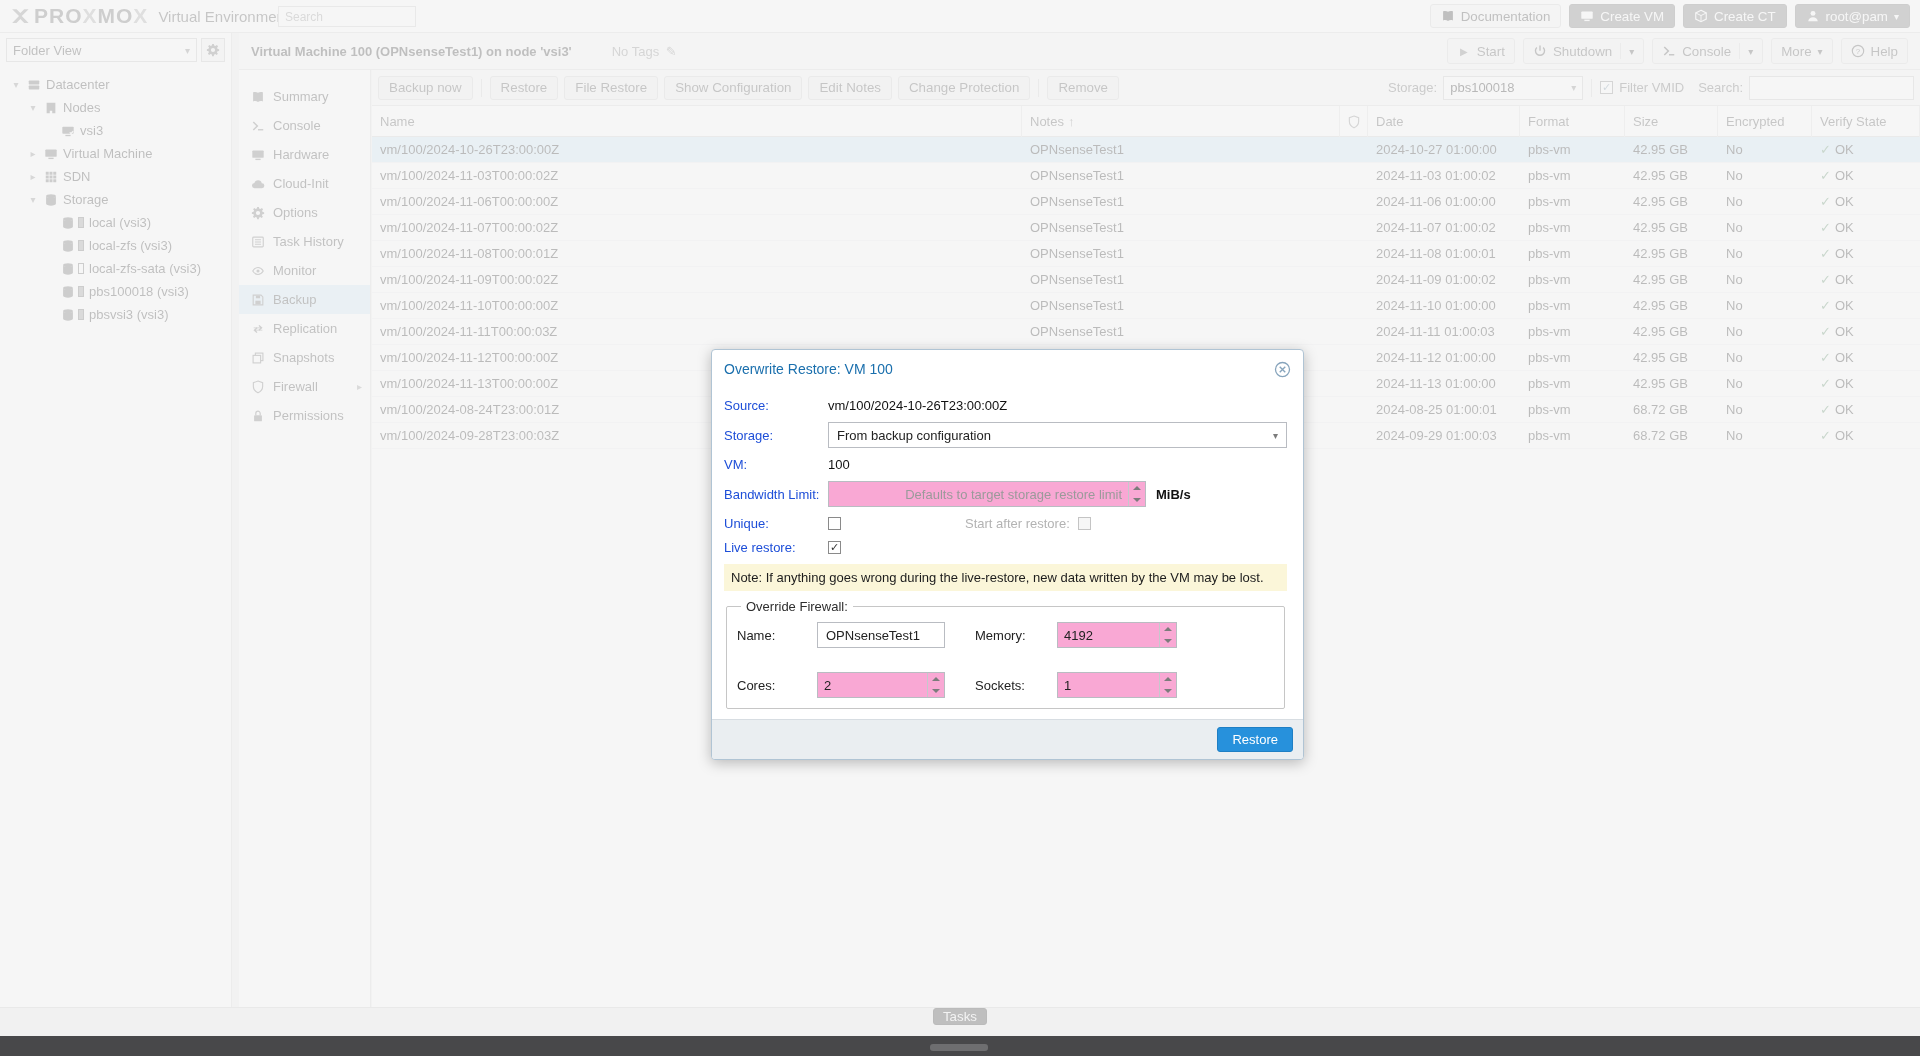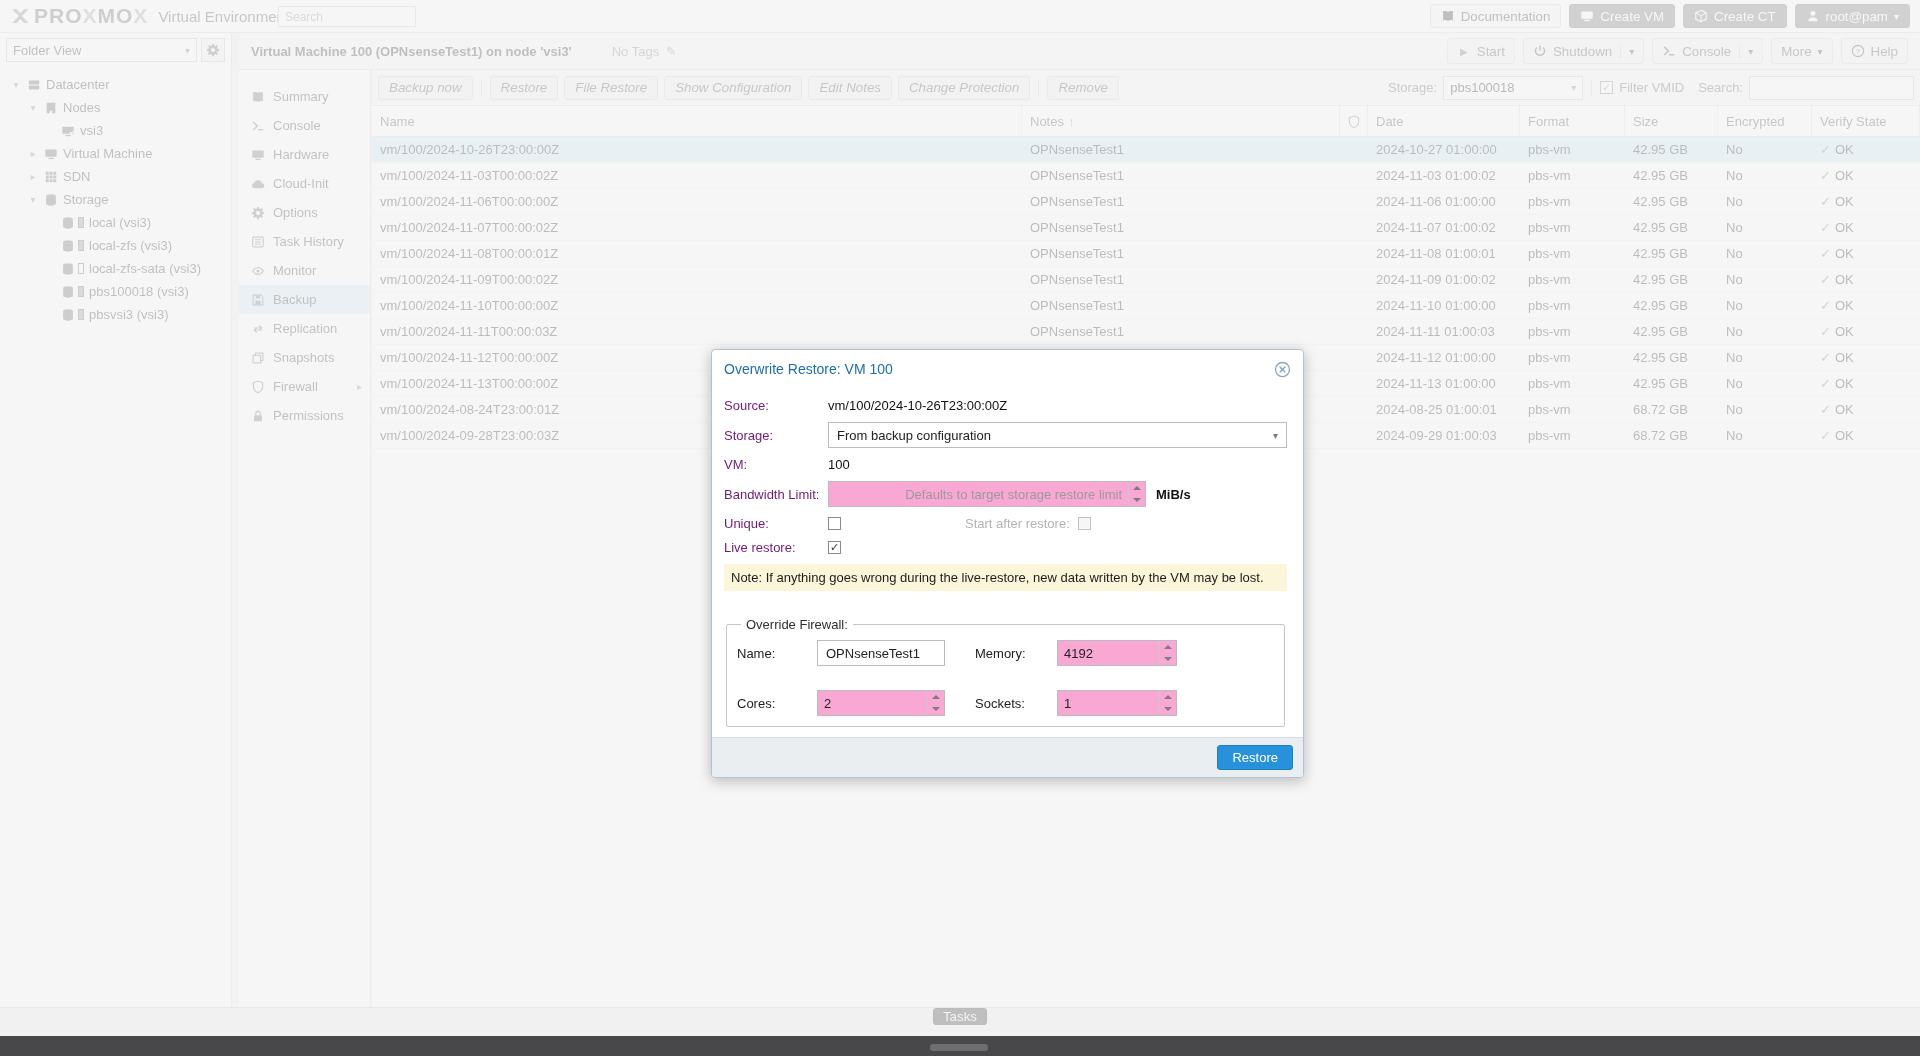--- a/index.html
+++ b/index.html
@@ -42,21 +42,21 @@
   .tb-btn { display:flex; align-items:center; gap:6px; height:26px; padding:0 9px; border:1px solid #d8d8d8; border-radius:3px; background:#f4f4f4; color:#555; cursor:pointer; }
   .tb-btn .split { width:1px; height:16px; background:#d8d8d8; margin:0 2px; }
 
   #vm-menu { position:absolute; left:239px; top:70px; width:132px; height:937px; background:#fff; border-right:1px solid #d9d9d9; padding-top:12px; }
   .mi { display:flex; align-items:center; gap:8px; height:29px; padding-left:12px; color:#444; cursor:pointer; }
   .mi .ic { color:#787878; }
   .mi.sel { background:#d5eaf7; }
 
   #panel { position:absolute; left:372px; top:70px; width:1548px; height:937px; background:#fff; }
   #toolbar { height:36px; background:#f6f6f6; border-bottom:1px solid #dcdcdc; display:flex; align-items:center; gap:6px; padding:0 6px; }
-  .t-btn { height:24px; padding:0 10px; border:1px solid #d2d2d2; border-radius:3px; background:#f1f1f1; color:#555; display:flex; align-items:center; cursor:pointer; white-space:nowrap;font-style:italic; }
+  .t-btn { height:24px; padding:0 10px; border:1px solid #d2d2d2; border-radius:3px; background:#f1f1f1; color:#555; display:flex; align-items:center; cursor:pointer; white-space:nowrap; }
   .t-sep { width:1px; height:18px; background:#d5d5d5; margin:0 2px; }
   #toolbar .spacer { flex:1; }
   .t-label { color:#666; }
   #storage-combo { width:140px; height:24px; border:1px solid #c9c9c9; background:#fff; display:flex; align-items:center; padding:0 6px; color:#222; cursor:pointer; }
   #storage-combo .chev { margin-left:auto; color:#8a8a8a; }
   .cb { width:13px; height:13px; border:1px solid #8a8a8a; background:#fff; display:inline-flex; align-items:center; justify-content:center; font-size:11px; color:#333; }
   .cb.checked::after { content:"✓"; }
   .cb.dis { border-color:#c4c4c4; background:#f6f6f6; }
   #t-search { width:165px; height:24px; border:1px solid #c9c9c9; background:#fff; padding:0 6px; }
 
@@ -81,37 +81,37 @@
   
   #mask { position:absolute; left:0; top:0; width:1920px; height:1036px; background:rgba(243,243,243,0.72); z-index:10; }
 
   
   #dialog { position:absolute; left:711px; top:349px; width:593px; z-index:20; background:#fff; border:1px solid #b0c4d4; border-radius:4px; box-shadow:0 3px 14px rgba(0,0,0,0.25); overflow:hidden; }
   #dlg-header { height:38px; display:flex; align-items:center; padding:0 12px; }
   #dlg-title { color:#1a6fad; font-size:14px; }
   #dlg-close { margin-left:auto; color:#87a4bc; cursor:pointer; }
   #dlg-body { padding:10px 16px 4px 12px; }
   .frow { display:flex; align-items:center; margin-bottom:9px; }
-  .flabel { width:104px; color:#701a75; flex:0 0 auto; }
+  .flabel { width:104px; color:#1d4ed8; flex:0 0 auto; }
   .fval { color:#111; }
   .combo { flex:1; height:26px; border:1px solid #b9bcc2; display:flex; align-items:center; padding:0 8px; color:#222; background:#fff; cursor:pointer; }
   .combo .chev { margin-left:auto; color:#7c7c7c; }
   .numwrap { position:relative; display:flex; align-items:center; height:26px; border:1px solid #b9bcc2; background:#f9a8d4; }
   .numwrap input { border:0; outline:0; height:100%; width:100%; padding:0 6px; font-family:inherit; font-size:13px; background:transparent; color:#222; }
   .numwrap input::placeholder { color:#9a9a9a; }
   .numwrap .right-ph::placeholder { text-align:right; }
   .spin { width:17px; height:100%; border-left:1px solid #c5c8cc; display:flex; flex-direction:column; flex:0 0 auto; }
   .spin i { flex:1; display:flex; align-items:center; justify-content:center; }
   .spin i::after { content:""; border-left:4px solid transparent; border-right:4px solid transparent; }
   .spin .up::after { border-bottom:4px solid #7c7c7c; }
   .spin .dn::after { border-top:4px solid #7c7c7c; }
   #bw-field { width:318px; }
   .unit { font-weight:bold; margin-left:10px; color:#111; }
   .dis-label { color:#b3b3b3; }
-  #note { background:#fbf6d9; color:#1c1c1c; padding:5px 7px; line-height:17px; margin:2px 0 26px 0; }
+  #note { background:#fbf6d9; color:#1c1c1c; padding:5px 7px; line-height:17px; margin:2px 0 8px 0; }
   #override { border:1px solid #c6c6c6; border-radius:2px; margin:0 2px 6px 2px; padding:8px 10px 10px 10px; }
   #override legend { padding:0 5px; margin-left:4px; color:#2e2e2e; }
   .ov-grid { display:grid; grid-template-columns:80px 128px 30px 82px 120px; row-gap:24px; align-items:center; }
   .ov-grid .numwrap, .ov-grid .txtwrap { width:100%; }
   .txtwrap { height:26px; border:1px solid #b9bcc2; background:#fff; display:flex; align-items:center; }
   .txtwrap input { border:0; outline:0; width:100%; height:100%; padding:0 8px; font-family:inherit; font-size:13px; color:#222; background:transparent; }
   #dlg-footer { background:#eaeef1; border-top:1px solid #d7dde2; height:40px; display:flex; align-items:center; justify-content:flex-end; padding:0 10px; }
   #restore-btn { background:#2791dc; border:1px solid #1f7fc4; color:#fff; border-radius:3px; height:25px; padding:0 14px; cursor:pointer; font-family:inherit; font-size:13px; }
 </style>
 </head>

